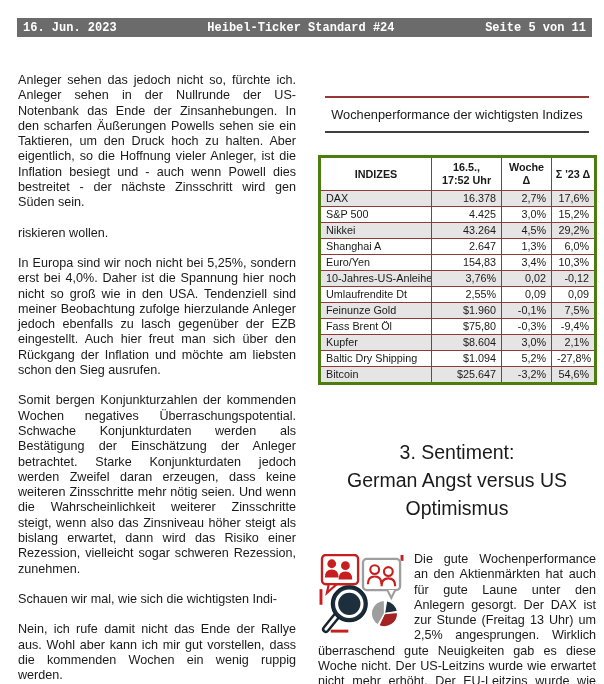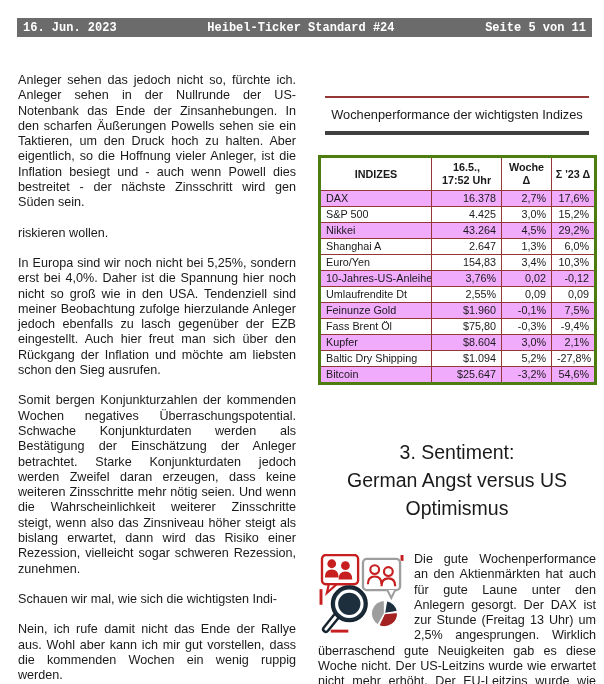--- a/index.html
+++ b/index.html
@@ -18,37 +18,37 @@
   }
   
   .left-col{
     position:absolute;left:18px;top:73px;width:278px;
     font-size:12.6px;line-height:15.3px;text-align:justify;
   }
   .left-col p{margin:0 0 15px 0;}
   
   .table-title-block{
     position:absolute;left:325px;top:96px;width:264px;
-    border-top:2px solid #953735;border-bottom:4px solid #404040;
+    border-top:2px solid #953735;border-bottom:2px solid #404040;
     text-align:center;font-size:12.8px;padding:9px 0;
   }
   .indices-table{
     position:absolute;left:318px;top:155px;width:278px;
     border-collapse:collapse;table-layout:fixed;
     font-size:10.8px;
   }
   .indices-table{border:3px solid #4d7c0f;}
   .indices-table th,.indices-table td{
     border:1px solid #953735;padding:1px 5px;line-height:13px;
     overflow:hidden;white-space:nowrap;
   }
   .indices-table th{font-weight:bold;text-align:center;padding:3px 2px;white-space:pre-line;}
   .indices-table td.name{text-align:left;}
   .indices-table td.num{text-align:right;}
-  .indices-table tr.alt{background:#f0abfc;}
+  .indices-table tr.alt{background:#e5e5e5;}
   .col-name{width:112px;}  .col-value{width:70px;}
   .col-week{width:50px;}   .col-ytd{width:44px;}
   .section-heading{
     position:absolute;left:318px;top:438px;width:278px;
     font-size:19.5px;line-height:28px;text-align:center;
     white-space:pre-line;font-weight:400;
   }
   .sentiment-block{
     position:absolute;left:318px;top:552px;width:278px;
     font-size:12.6px;line-height:15.3px;text-align:justify;

